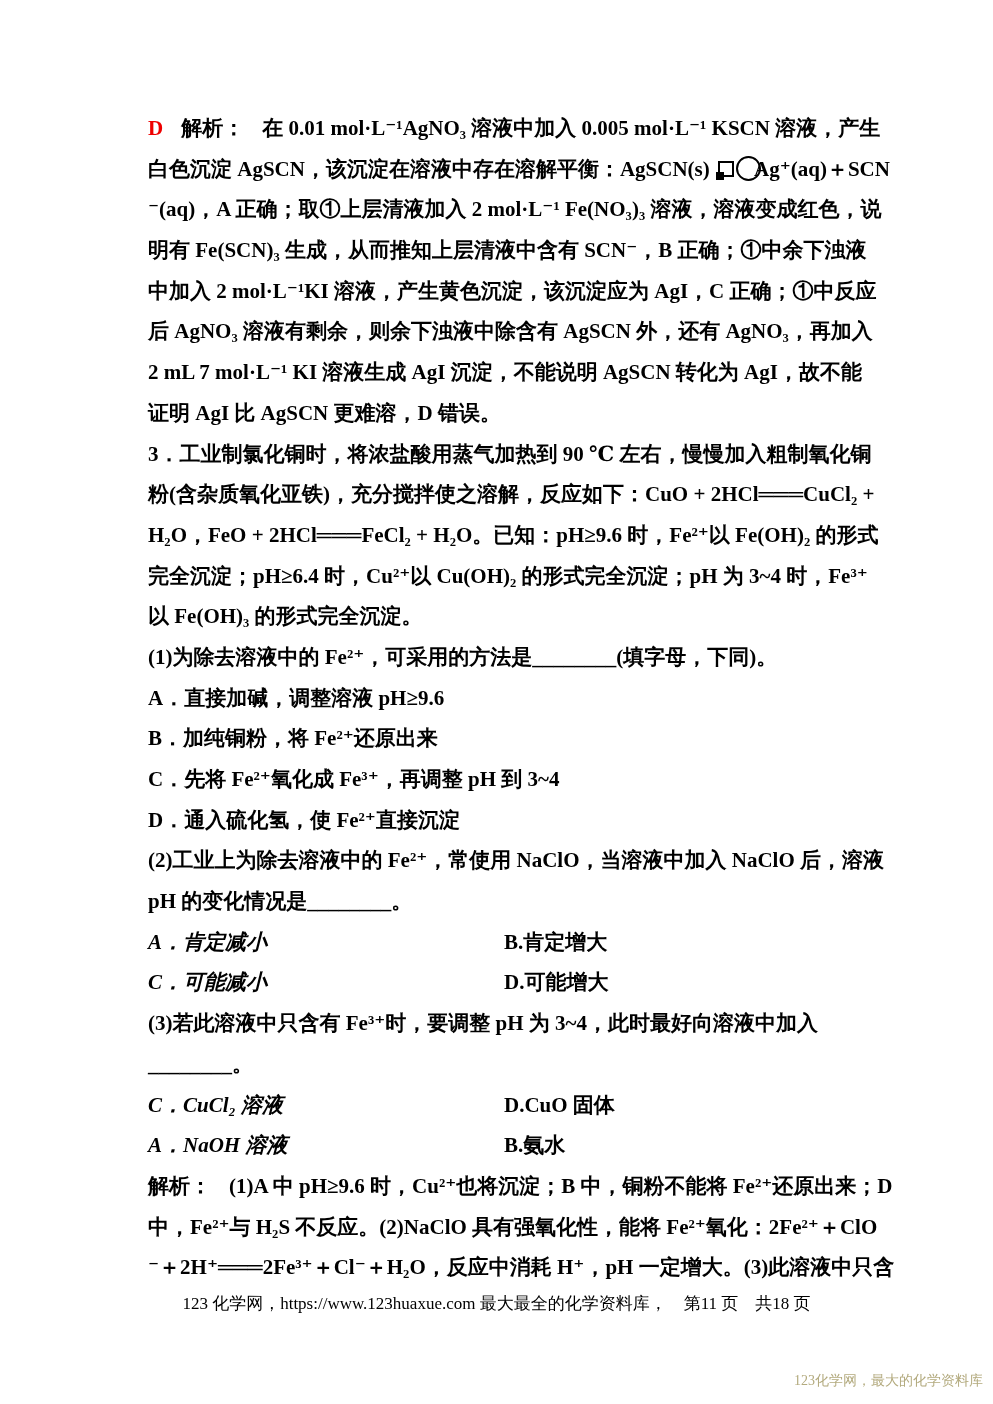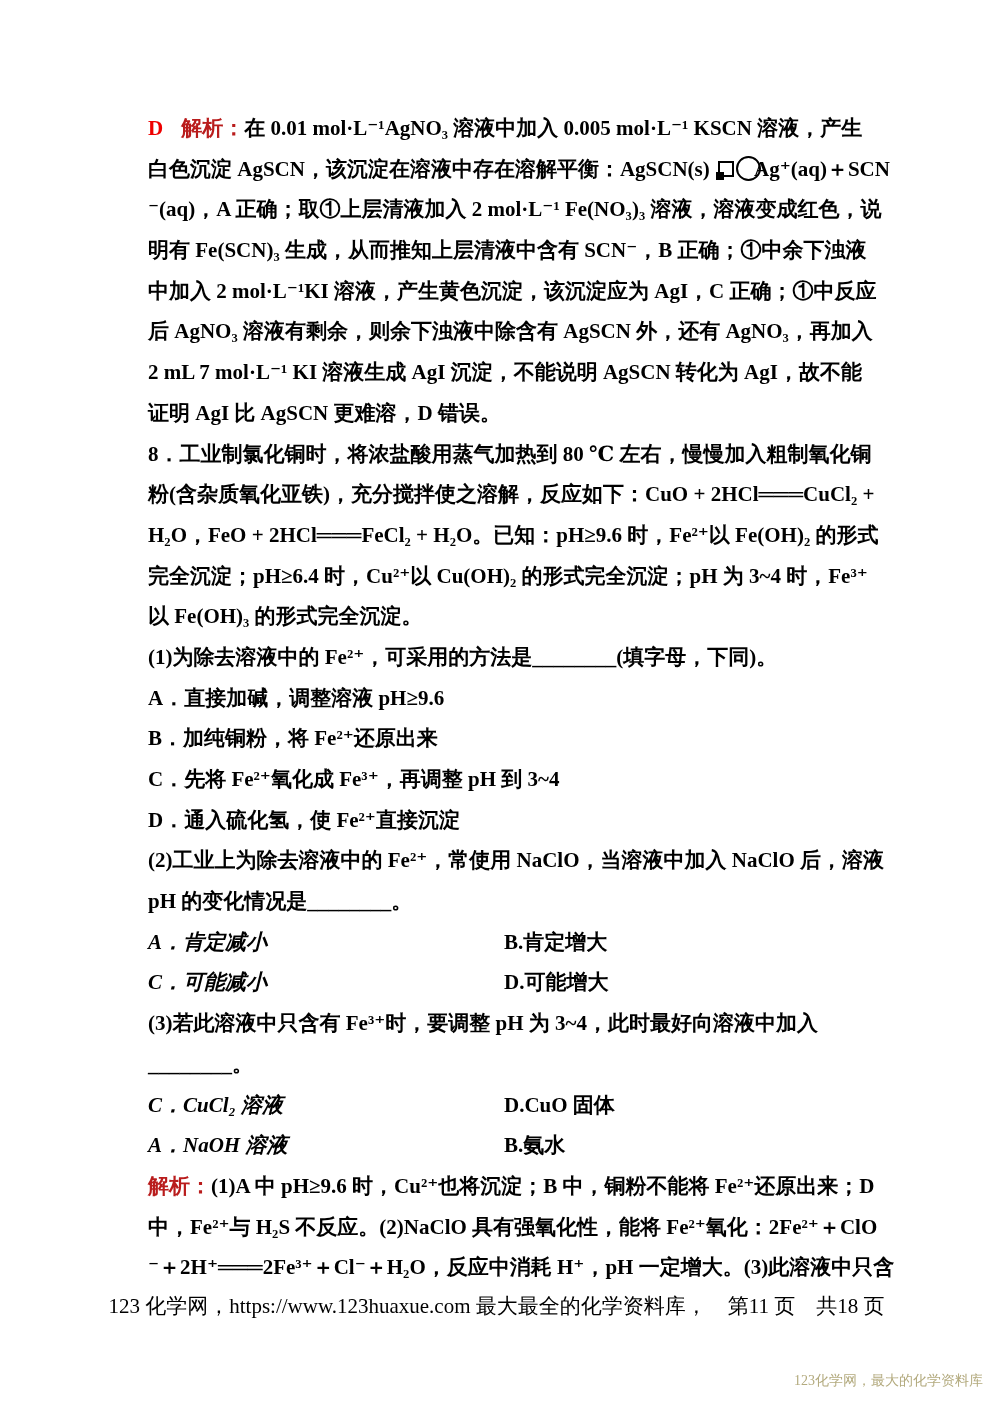--- a/index.html
+++ b/index.html
@@ -17,21 +17,21 @@
     width:712px;
     font-size:21px;
     font-weight:bold;
   }
   .line {
     height:40.7px;
     line-height:40.7px;
     white-space:nowrap;
   }
   .ans { color:#ee0000; margin-right:18px; }
-  .lbl { color:#b91c1c; margin-right:0; }
+  .lbl { color:#000000; margin-right:18px; }
   .opt-row { display:flex; }
   .opt-col1 { width:348px;font-style:italic; }
   .opt-col2 { flex:1;margin-left:8px; }
   
   .eq-sym { display:inline-block; white-space:nowrap; }
   .eq-box {
     display:inline-block; width:12px; height:12px;
     border:2.5px solid #000; position:relative;
     margin:0 2px 0 3px; vertical-align:-1px;
   }
@@ -40,21 +40,21 @@
     width:8px; height:8px; background:#000;
   }
   .eq-circle {
     display:inline-block; width:21px; height:21px;
     border:2px solid #000; border-radius:50%;
     margin:0 -7px 0 0; vertical-align:-5px;
   }
   .footer {
     position:absolute; top:1292px; left:0; width:100%;
     text-align:center;
-    font-size:21px; font-weight:normal;
+    font-size:17px; font-weight:normal;
   }
   .watermark {
     position:absolute; right:10px; top:1372px;
     font-size:14px; font-weight:normal;
     color:#b3aa7e;
   }
 </style>
 </head>
 <body>
 
@@ -66,21 +66,21 @@
   <div class="line">
     <span>白色沉淀 AgSCN，该沉淀在溶液中存在溶解平衡：AgSCN(s) </span><span class="eq-sym"><span class="eq-box"></span><span class="eq-circle"></span></span><span>Ag⁺(aq)＋SCN</span>
   </div>
   <div class="line">⁻(aq)，A 正确；取①上层清液加入 2 mol·L⁻¹ Fe(NO₃)₃ 溶液，溶液变成红色，说</div>
   <div class="line">明有 Fe(SCN)₃ 生成，从而推知上层清液中含有 SCN⁻，B 正确；①中余下浊液</div>
   <div class="line">中加入 2 mol·L⁻¹KI 溶液，产生黄色沉淀，该沉淀应为 AgI，C 正确；①中反应</div>
   <div class="line">后 AgNO₃ 溶液有剩余，则余下浊液中除含有 AgSCN 外，还有 AgNO₃，再加入</div>
   <div class="line">2 mL 7 mol·L⁻¹ KI 溶液生成 AgI 沉淀，不能说明 AgSCN 转化为 AgI，故不能</div>
   <div class="line">证明 AgI 比 AgSCN 更难溶，D 错误。</div>
 
-  <div class="line">8．工业制氯化铜时，将浓盐酸用蒸气加热到 80 ℃ 左右，慢慢加入粗制氧化铜</div>
+  <div class="line">3．工业制氯化铜时，将浓盐酸用蒸气加热到 90 ℃ 左右，慢慢加入粗制氧化铜</div>
   <div class="line">粉(含杂质氧化亚铁)，充分搅拌使之溶解，反应如下：CuO + 2HCl═══CuCl₂ +</div>
   <div class="line">H₂O，FeO + 2HCl═══FeCl₂ + H₂O。已知：pH≥9.6 时，Fe²⁺以 Fe(OH)₂ 的形式</div>
   <div class="line">完全沉淀；pH≥6.4 时，Cu²⁺以 Cu(OH)₂ 的形式完全沉淀；pH 为 3~4 时，Fe³⁺</div>
   <div class="line">以 Fe(OH)₃ 的形式完全沉淀。</div>
 
   <div class="line">(1)为除去溶液中的 Fe²⁺，可采用的方法是________(填字母，下同)。</div>
   <div class="line">A．直接加碱，调整溶液 pH≥9.6</div>
   <div class="line">B．加纯铜粉，将 Fe²⁺还原出来</div>
   <div class="line">C．先将 Fe²⁺氧化成 Fe³⁺，再调整 pH 到 3~4</div>
   <div class="line">D．通入硫化氢，使 Fe²⁺直接沉淀</div>

